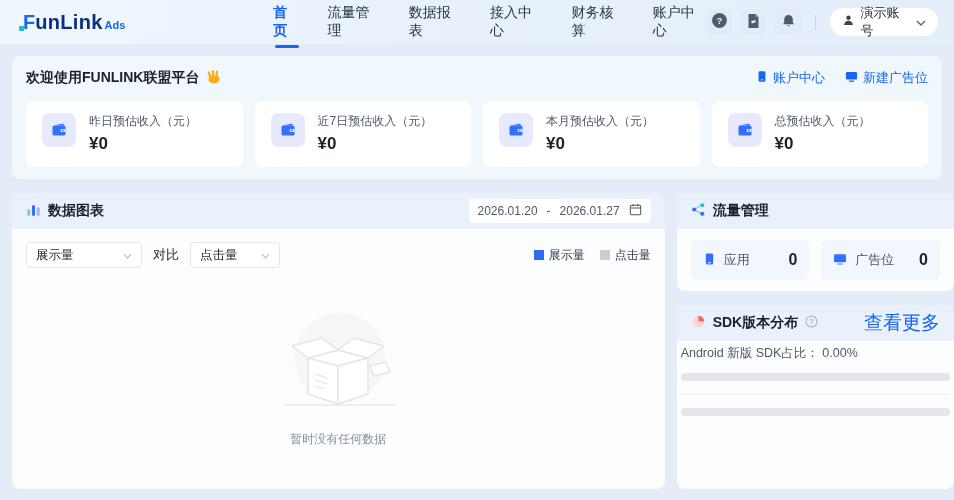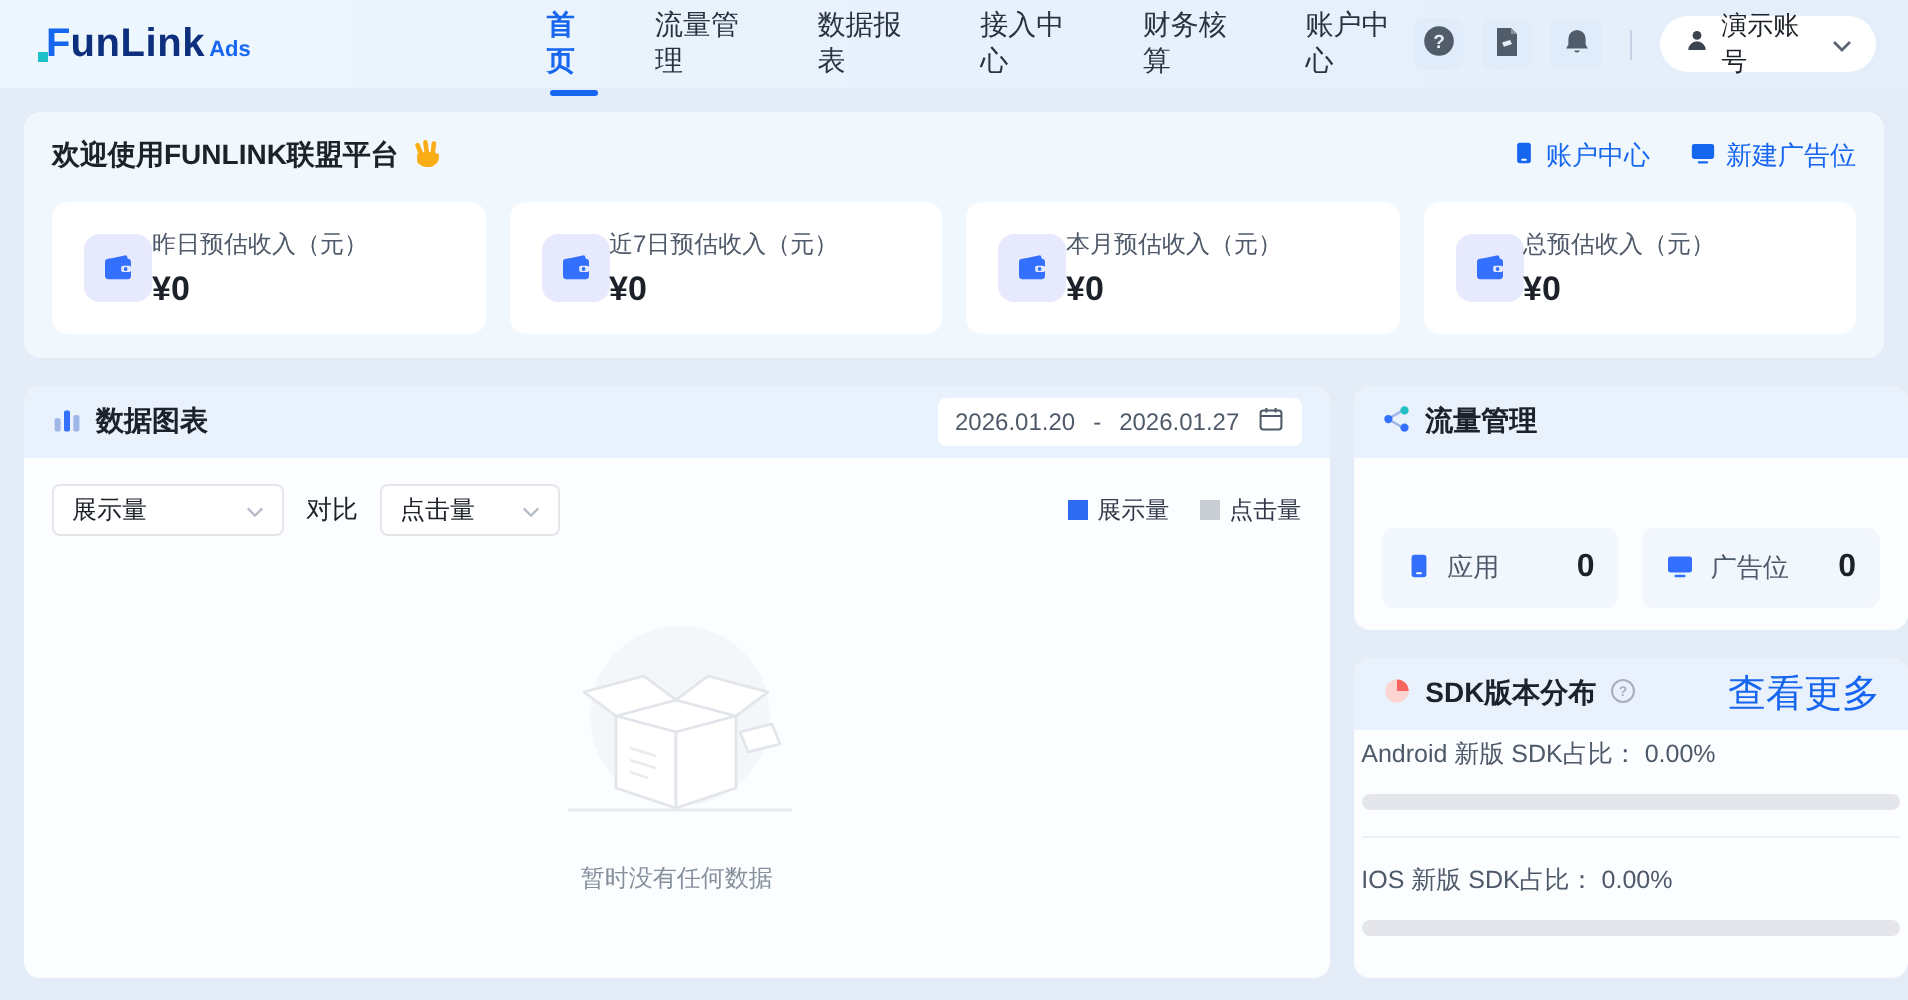--- a/index.html
+++ b/index.html
@@ -28,21 +28,21 @@
   .account-pill { background:#fff; border-radius:15px; height:28px; display:flex;
     align-items:center; gap:6px; padding:0 12px; font-size:13px; cursor:pointer;font-family:Liberation Serif, serif; }
   
   .hero { margin:12px 12px 0; background:#f0f7fd; border-radius:8px; padding:10px 14px 12px; }
   .hero-top { display:flex; align-items:center; height:24px; }
   .hero-title { font-size:14px; font-weight:700; display:flex; align-items:center; gap:7px; }
   .hero-actions { margin-left:auto; display:flex; gap:20px; }
   .action-link { color:#1766f0; font-size:13px; display:flex; align-items:center; gap:5px; cursor:pointer; }
   .stat-row { display:flex; gap:12px; margin-top:11px; }
   .stat-card { flex:1; background:#fff; border-radius:8px; padding:12px 16px;
-    display:flex; align-items:center; height:66px; }
+    display:flex; gap:13px; height:66px; }
   .stat-icon { width:34px; height:34px; border-radius:8px; background:#e7e9fd; flex:none;
     display:flex; align-items:center; justify-content:center; }
   .stat-label { font-size:12px; color:#4e5969; }
   .stat-value { font-size:17px; font-weight:700; margin-top:4px; color:#1d2129; }
   
   .content { display:flex; gap:12px; margin:14px 0 0 12px; height:296px; }
   .panel { background:#fbfdff; border-radius:8px; overflow:hidden; }
   .panel-header { background:#e8f1fc; display:flex; align-items:center; gap:7px;
     padding:0 14px; height:36px; font-size:14px; font-weight:700; color:#1d2129; }
   .chart-panel { width:720px; }
@@ -56,21 +56,21 @@
   .select.compare { width:90px; }
   .compare-label { font-size:13px; color:#1d2129; }
   .legend { margin-left:auto; display:flex; gap:15px; font-size:12px; color:#33394a; align-items:center; }
   .legend-item { display:flex; align-items:center; gap:5px; cursor:pointer; }
   .legend-swatch { width:10px; height:10px; display:inline-block; }
   .sw-blue { background:#2f6bf0; }
   .sw-gray { background:#c9cdd4; }
   .empty { display:flex; flex-direction:column; align-items:center; margin-top:38px; }
   .empty-text { font-size:12px; color:#86909c; margin-top:6px; }
   
-  .traffic-body { display:flex; gap:12px; padding:11px 14px;margin-top:24px; }
+  .traffic-body { display:flex; gap:12px; padding:11px 14px; }
   .mini-card { flex:1; background:#f1f7fd; border-radius:6px; height:40px; display:flex;
     align-items:center; padding:0 12px; gap:8px; font-size:13px; color:#4e5969; cursor:pointer; }
   .mini-value { margin-left:auto; font-size:16px; font-weight:700; color:#1d2129; }
   
   .sdk-panel { flex:1; }
   .sdk-body { padding:4px; }
   .sdk-label { font-size:12.5px; color:#4e5969; }
   .sdk-bar { height:8px; border-radius:4px; background:#e5e6eb; margin-top:11px; overflow:hidden; }
   .sdk-fill { height:100%; width:0%; background:#9fe8c8; }
   .sdk-version { display:flex; align-items:center; gap:7px; font-size:12.5px; color:#4e5969; margin-top:13px; }
@@ -375,24 +375,20 @@
           <div class="sdk-label">
             <span>Android 新版 SDK占比：</span>
             <span>0.00%</span>
           </div>
           <div class="sdk-bar">
               <div class="sdk-fill"></div>
             </div>
         </div>
         <div class="sdk-divider"></div>
         <div>
-          <div class="sdk-label">
-            <span>IOS 新版 SDK占比：</span>
-            <span>0.00%</span>
-          </div>
           <div class="sdk-bar">
               <div class="sdk-fill"></div>
             </div>
 
         </div>
       </div>
     </section>
   </aside>
 </div>
 

